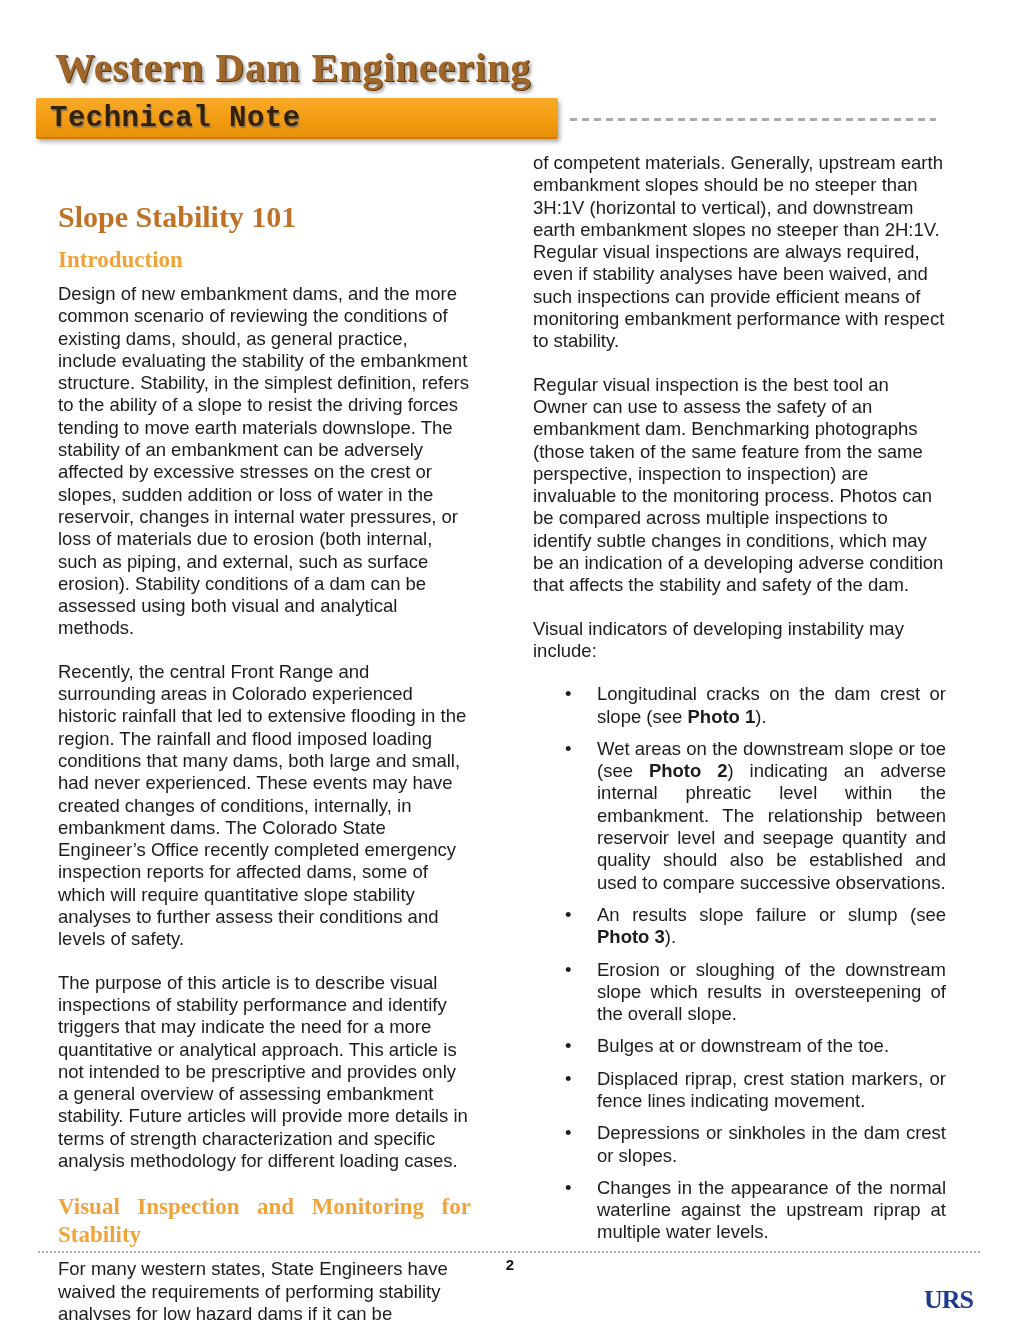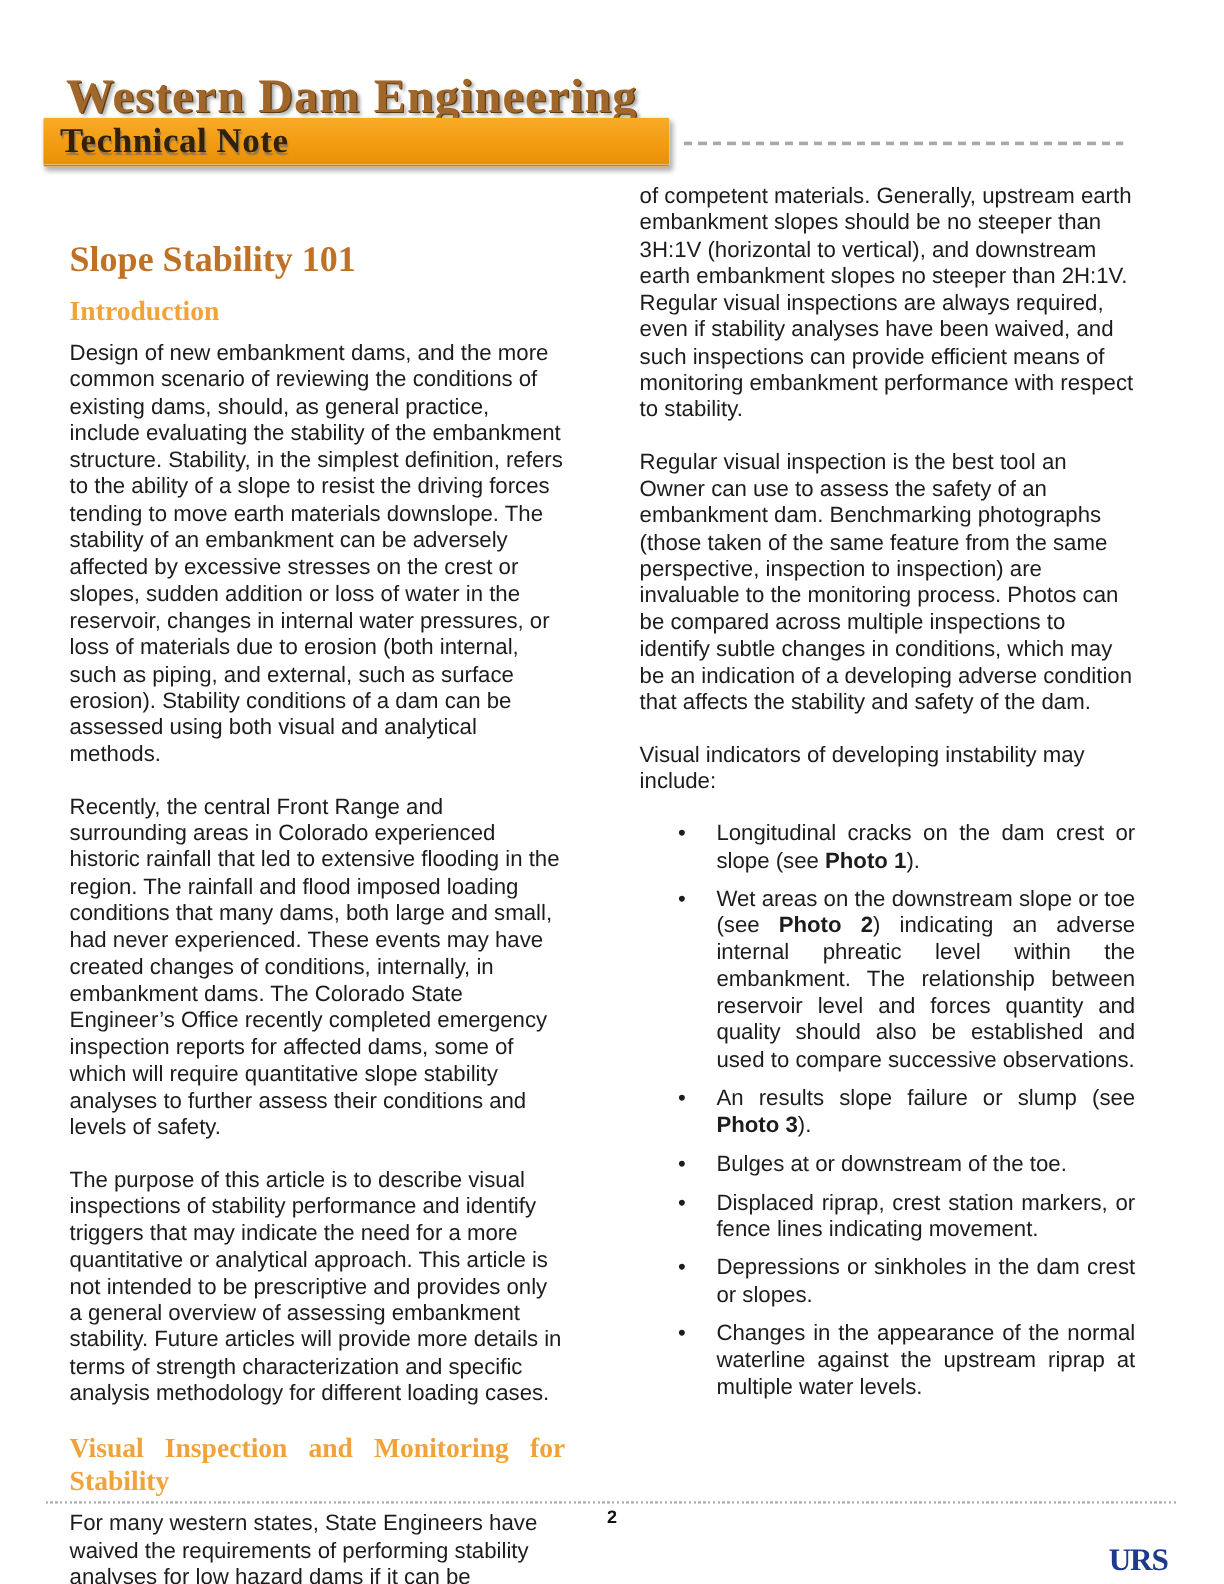--- a/index.html
+++ b/index.html
@@ -7,35 +7,35 @@
     --banner-text:#332105; --title-color:#bf7226; --heading-color:#f0a33a;
     --body-text:#1c1c1c; --logo-blue:#1d3a8e; --dash-gray:#a9a9a9;
   }
   html,body{margin:0;padding:0;background:#ffffff;}
   body{width:1020px;height:1320px;position:relative;overflow:hidden;
        font-family:"Liberation Sans",sans-serif;color:var(--body-text,#1c1c1c);}
   .page{position:absolute;inset:0;}
 
   
   .brand{
-    position:absolute;left:55px;top:56px;
+    position:absolute;left:55px;top:44px;
     font-family:"Liberation Serif",serif;font-weight:700;font-size:40px;
     white-space:nowrap;color:var(--brand-text,#a1662a);
     text-shadow:1px 1px 0 #5f3c10, 3px 3px 3px rgba(120,120,120,0.65);
     letter-spacing:1px;
   }
   .banner{
     position:absolute;left:36px;top:98px;width:522px;height:41px;
     background:linear-gradient(180deg,var(--banner-top,#f8ab29) 0%,#f39c12 55%,var(--banner-bottom,#e89007) 100%);
     border-bottom:2px solid #c97c06;border-radius:2px;
     box-shadow:2px 3px 4px rgba(110,110,110,0.55);
     line-height:41px;padding-left:14px;box-sizing:border-box;
   }
   .banner span{
-    font-family:Liberation Serif, serif;font-weight:700;font-size:29px;
+    font-family:Liberation Mono, monospace;font-weight:700;font-size:29px;
     color:var(--banner-text,#332105);
     text-shadow:1px 2px 1px rgba(110,110,110,0.75);
     letter-spacing:0.5px;
   }
   .header-dash{
     position:absolute;left:570px;top:118px;width:366px;height:3px;
     background:repeating-linear-gradient(90deg,var(--dash-gray,#a9a9a9) 0 7px,transparent 7px 12px);
   }
 
   
@@ -105,27 +105,30 @@
   <div class="col col-right">
     <p>of competent materials. Generally, upstream earth embankment slopes should be no steeper than 3H:1V (horizontal to vertical), and downstream earth embankment slopes no steeper than 2H:1V. Regular visual inspections are always required, even if stability analyses have been waived, and such inspections can provide efficient means of monitoring embankment performance with respect to stability.</p>
     <p>Regular visual inspection is the best tool an Owner can use to assess the safety of an embankment dam. Benchmarking photographs (those taken of the same feature from the same perspective, inspection to inspection) are invaluable to the monitoring process. Photos can be compared across multiple inspections to identify subtle changes in conditions, which may be an indication of a developing adverse condition that affects the stability and safety of the dam.</p>
     <p class="lead">Visual indicators of developing instability may include:</p>
 
     <div class="bullet">
       <div class="btxt"><span>Longitudinal cracks on the dam crest or slope (see </span><b>Photo 1</b><span>).</span></div>
     </div>
 
     <div class="bullet">
-      <div class="btxt"><span>Wet areas on the downstream slope or toe (see </span><b>Photo 2</b><span>) indicating an adverse internal phreatic level within the embankment. The relationship between reservoir level and forces quantity and quality should also be established and used to compare successive observations.</span></div>
+      <div class="btxt"><span>Wet areas on the downstream slope or toe (see </span><b>Photo 2</b><span>) indicating an adverse internal phreatic level within the embankment. The relationship between reservoir level and seepage quantity and quality should also be established and used to compare successive observations.</span></div>
     </div>
 
     <div class="bullet">
       <div class="btxt"><span>An results slope failure or slump (see </span><b>Photo 3</b><span>).</span></div>
     </div>
 
+    <div class="bullet">
+      <div class="btxt">Erosion or sloughing of the downstream slope which results in oversteepening of the overall slope.</div>
+    </div>
 
     <div class="bullet">
       <div class="btxt">Bulges at or downstream of the toe.</div>
     </div>
 
     <div class="bullet">
       <div class="btxt">Displaced riprap, crest station markers, or fence lines indicating movement.</div>
     </div>
 
     <div class="bullet">

